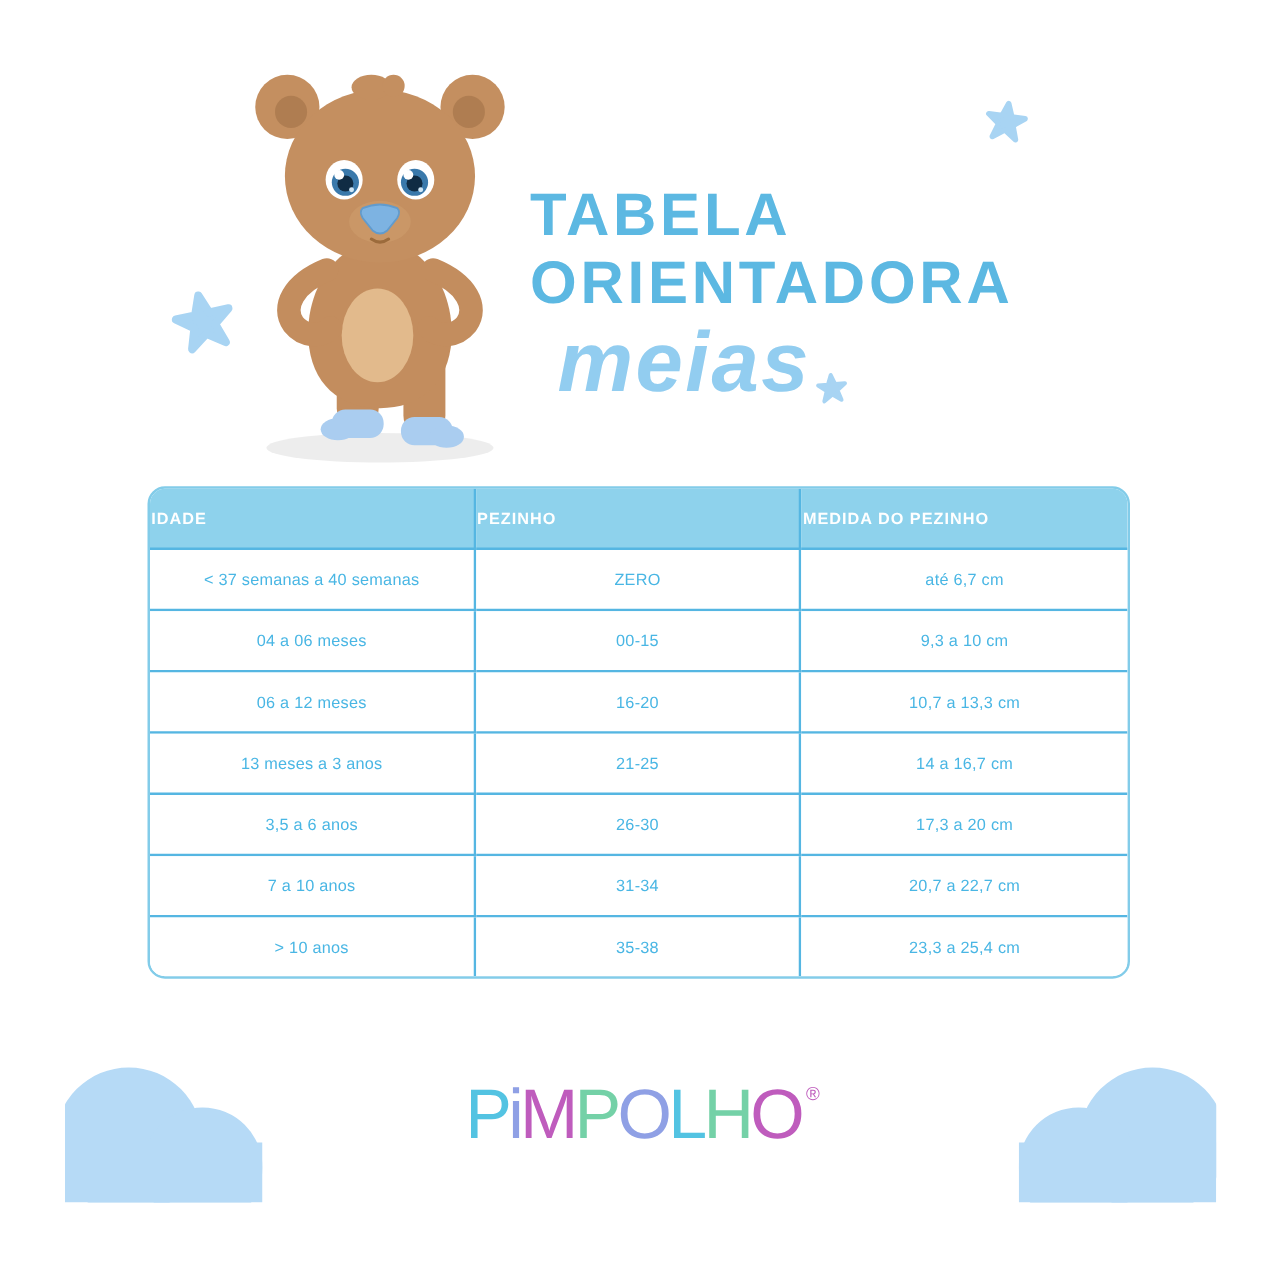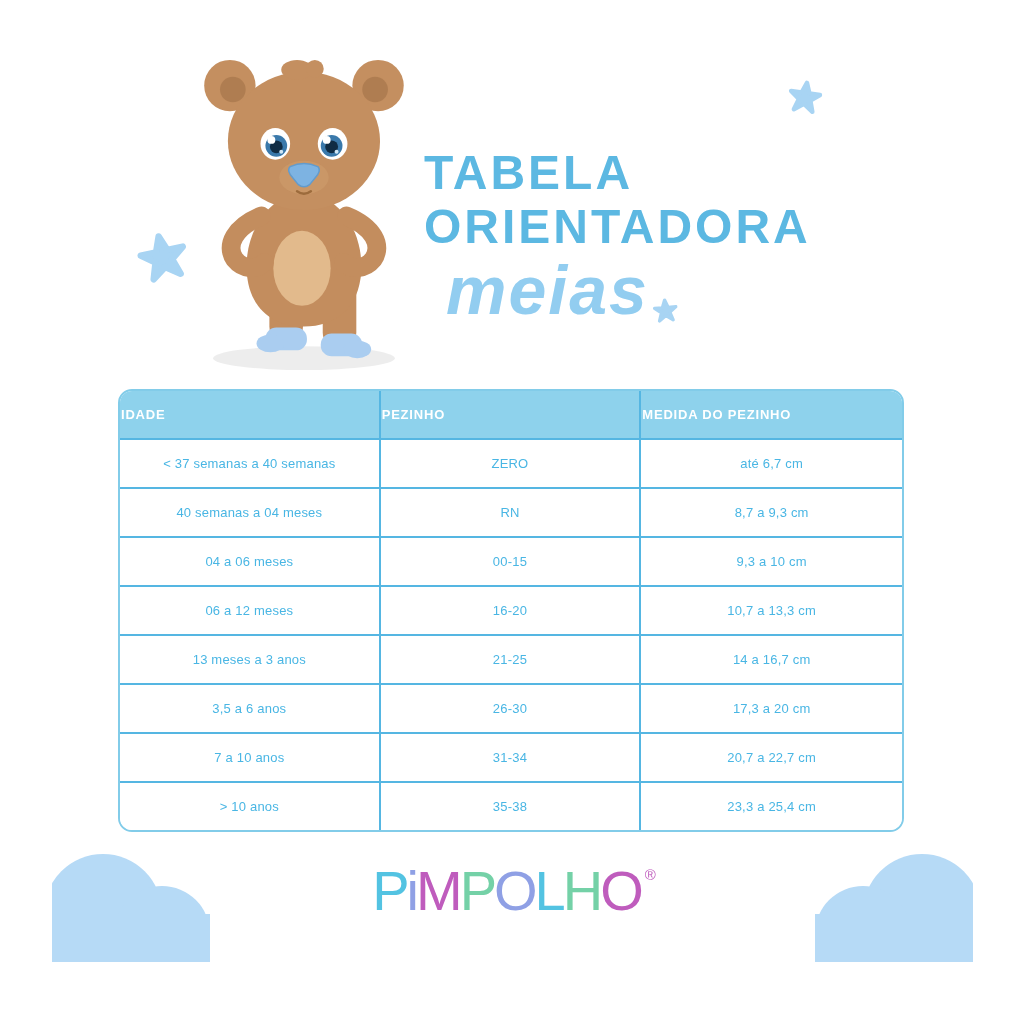--- a/index.html
+++ b/index.html
@@ -169,25 +169,20 @@
           <th>MEDIDA DO PEZINHO</th>
         </tr>
       </thead>
       <tbody>
           <tr>
             <td>&lt; 37 semanas a 40 semanas</td>
             <td>ZERO</td>
             <td>até 6,7 cm</td>
           </tr>
           <tr>
-            <td>40 semanas a 04 meses</td>
-            <td>RN</td>
-            <td>8,7 a 9,3 cm</td>
-          </tr>
-          <tr>
             <td>04 a 06 meses</td>
             <td>00-15</td>
             <td>9,3 a 10 cm</td>
           </tr>
           <tr>
             <td>06 a 12 meses</td>
             <td>16-20</td>
             <td>10,7 a 13,3 cm</td>
           </tr>
           <tr>

